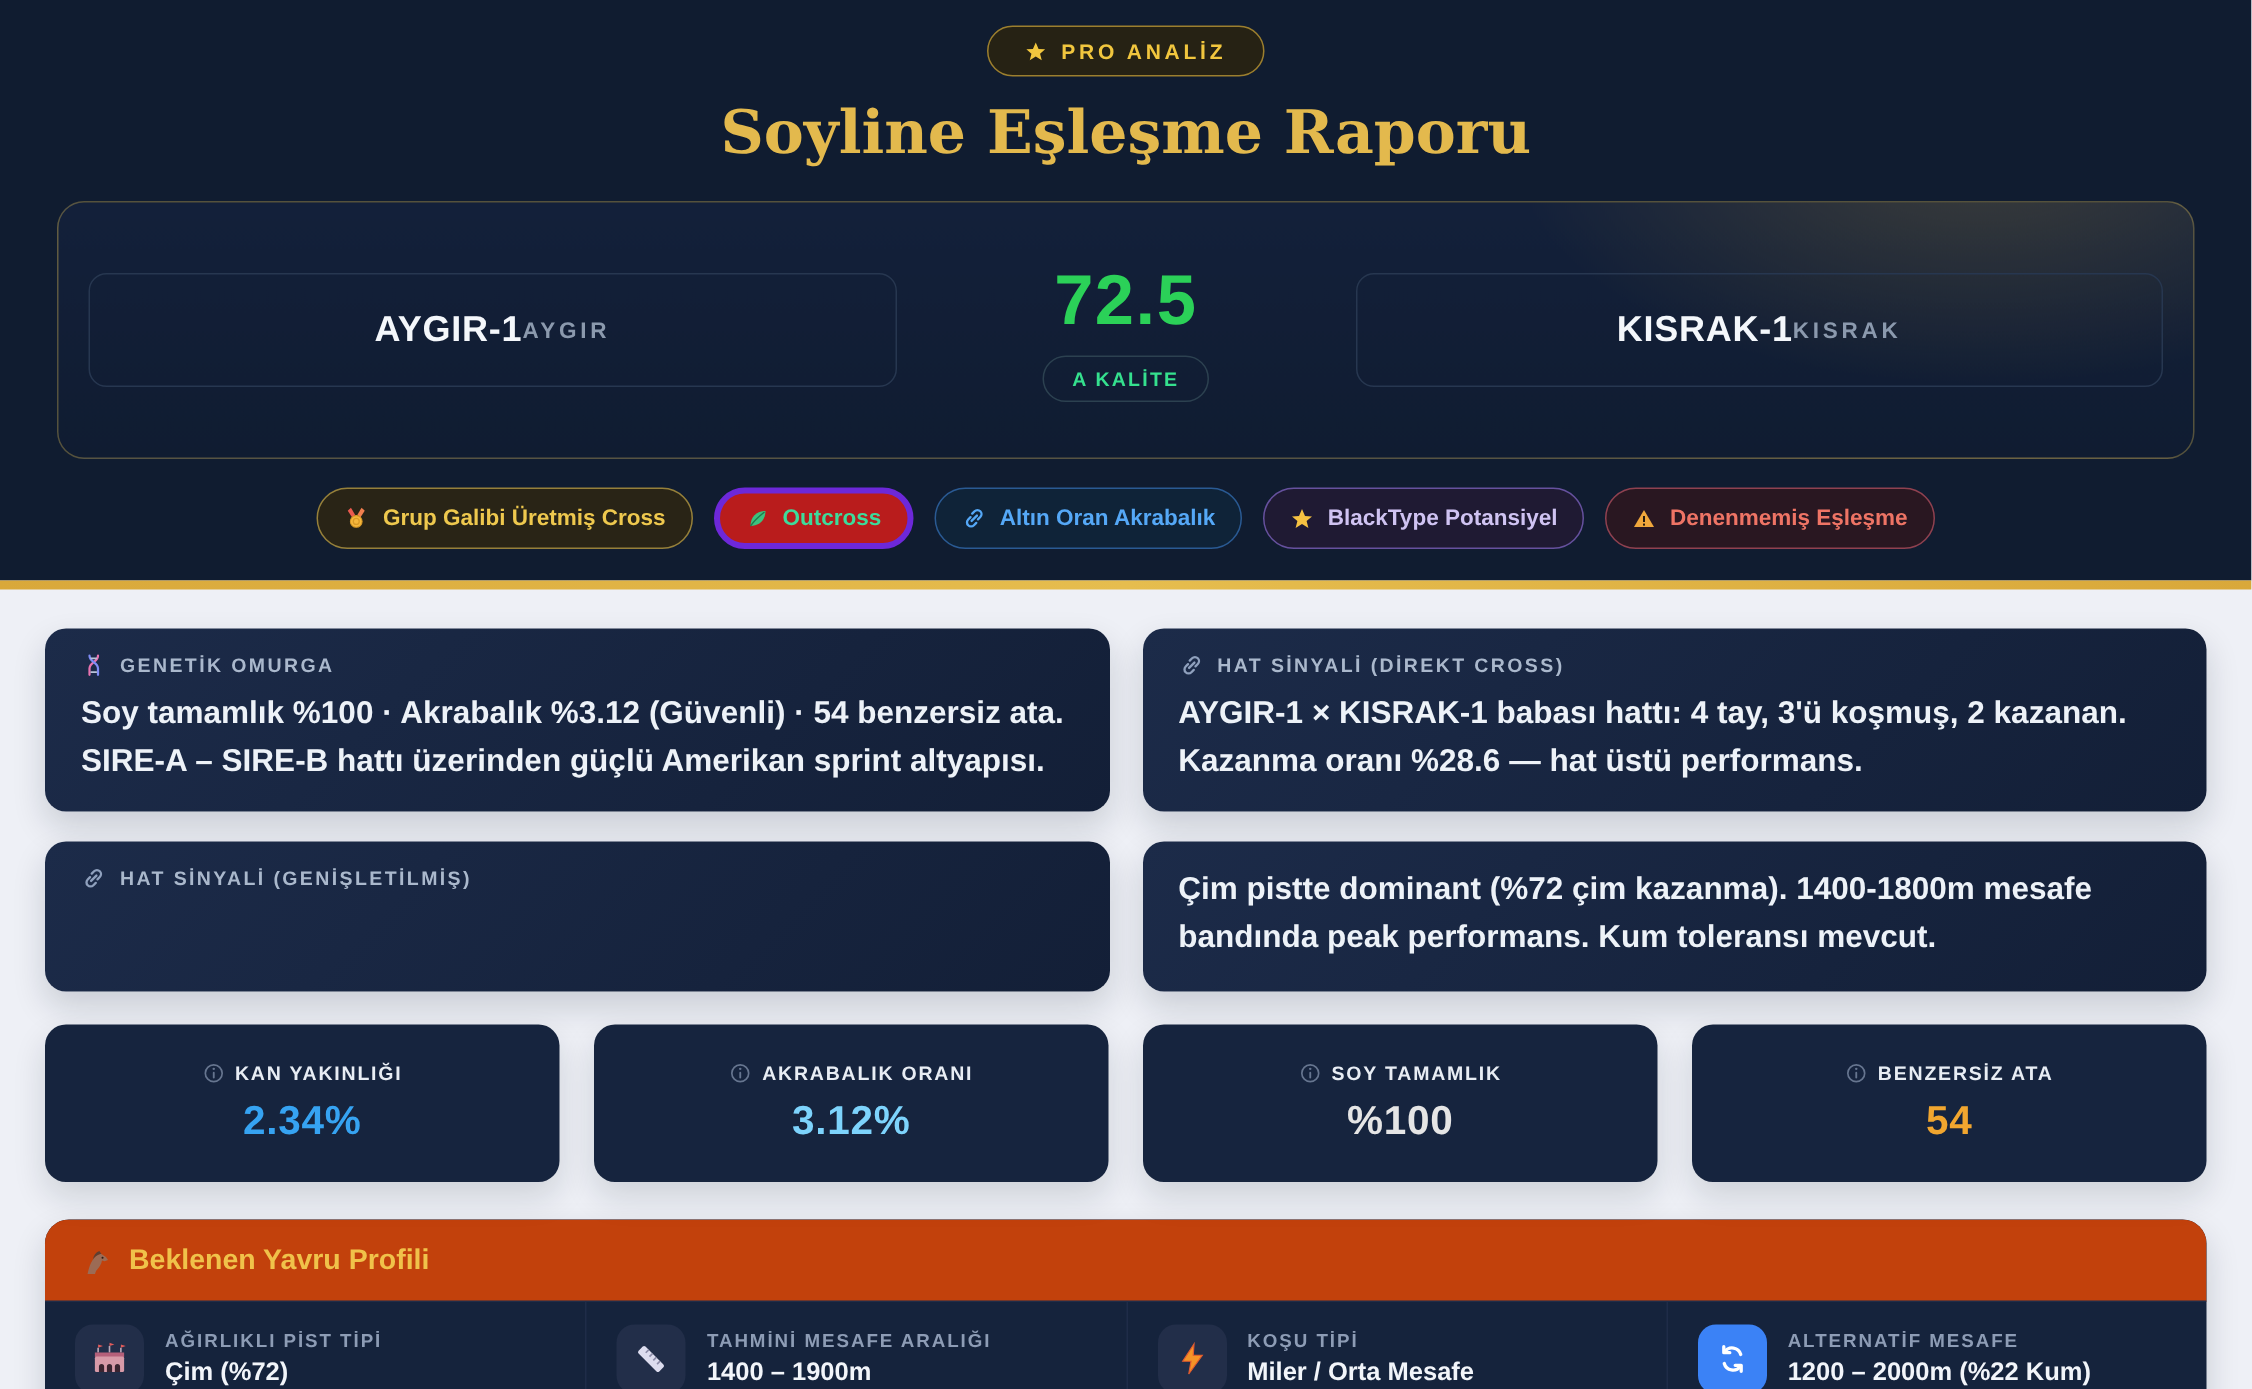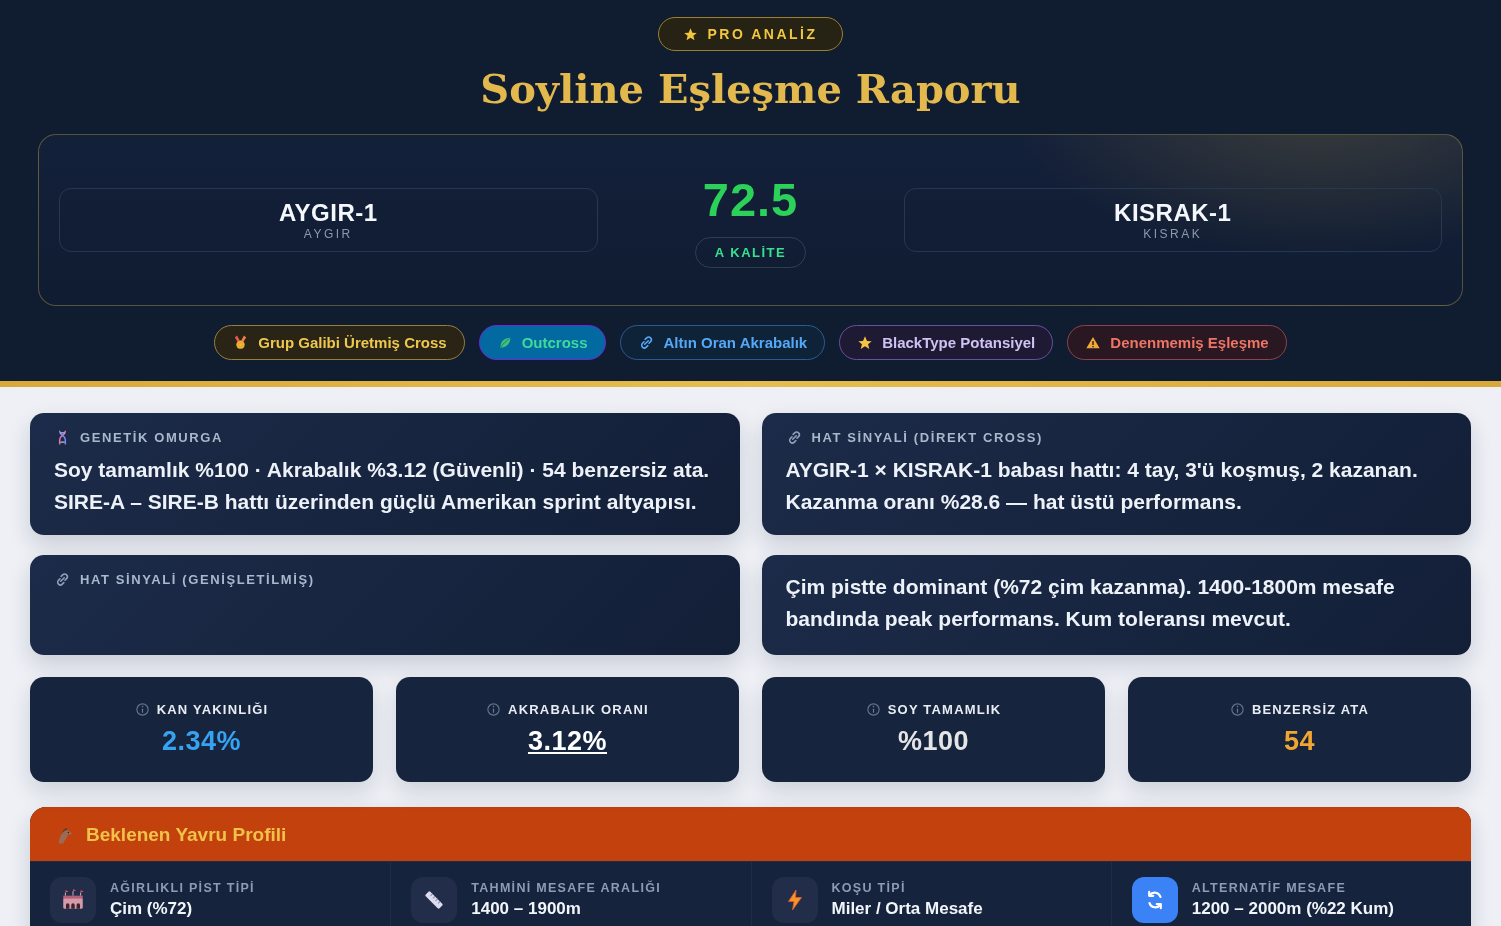--- a/index.html
+++ b/index.html
@@ -54,31 +54,31 @@
     background:
       radial-gradient(520px 260px at 90% -20%, rgba(205,165,60,0.22), transparent 60%),
       linear-gradient(180deg,#13203a,#101c31);
     display: flex;
     align-items: center;
     gap: 28px;
     padding: 24px 20px;
   }
   .name-box {
     flex: 1;
-    height: 64px;
+    height: 76px;
     border: 1px solid #273750;
     border-radius: 12px;
     display: flex;
-    flex-direction: column;
+    flex-direction: row;
     align-items: center;
     justify-content: center;
     gap: 0;
   }
   .horse-name { color: #f4f7fb; font-size: 24px; font-weight: bold; letter-spacing: .5px; }
-  .horse-role { color: #8b99ad; font-size: 12px; font-weight: normal; letter-spacing: 2.5px; }
+  .horse-role { color: #8b99ad; font-size: 15px; font-weight: bold; letter-spacing: 2.5px; }
   .score-col {
     width: 250px;
     display: flex;
     flex-direction: column;
     align-items: center;
     gap: 10px;
   }
   .score-value { color: #2bd158; font-size: 47px; font-weight: bold; letter-spacing: 1px; }
   .grade-pill {
     border: 1px solid #2c4150;
@@ -99,21 +99,21 @@
   .chip {
     display: flex;
     align-items: center;
     gap: 9px;
     border-radius: 999px;
     padding: 8px 17px;
     font-size: 15px;
     font-weight: bold;
   }
   .chip-gold   { background:#292416; border:1px solid #96803a; color:#eec84e; }
-  .chip-green  { background:#0369a1; border:1px solid #6d28d9; color:#3ddb9b; }
+  .chip-green  { background:#b91c1c; border:4px solid #6d28d9; color:#3ddb9b; }
   .chip-blue   { background:#0f2338; border:1px solid #2a5a93; color:#55a8f7; }
   .chip-purple { background:#1f1a33; border:1px solid #66519e; color:#cfc3f2; }
   .chip-red    { background:#291721; border:1px solid #8f4150; color:#ee7465; }
 
   
   .lower-section { padding: 26px 30px 0; }
 
   .grid2 {
     display: grid;
     grid-template-columns: 1fr 1fr;
@@ -159,21 +159,21 @@
     flex-direction: column;
     align-items: center;
     justify-content: center;
     gap: 9px;
     box-shadow: 0 10px 22px rgba(15,25,45,.14);
   }
   .stat-label-row { display: flex; align-items: center; gap: 7px; }
   .stat-label { color: #e8edf4; font-size: 13px; font-weight: bold; letter-spacing: 1.2px; }
   .stat-value { font-size: 27px; font-weight: bold; letter-spacing: .5px; }
   .value-blue   { color: #36a3f2; }
-  .value-purple { color: #ffffff; text-decoration: underline; }
+  .value-purple { color: #7dd3fc; }
   .value-green  { color: #e5e5e5; }
   .value-amber  { color: #f1a62f; }
 
   .profile-panel {
     margin-top: 25px;
     background: #15233c;
     border-radius: 16px;
     overflow: hidden;
     box-shadow: 0 10px 22px rgba(15,25,45,.16);
   }

